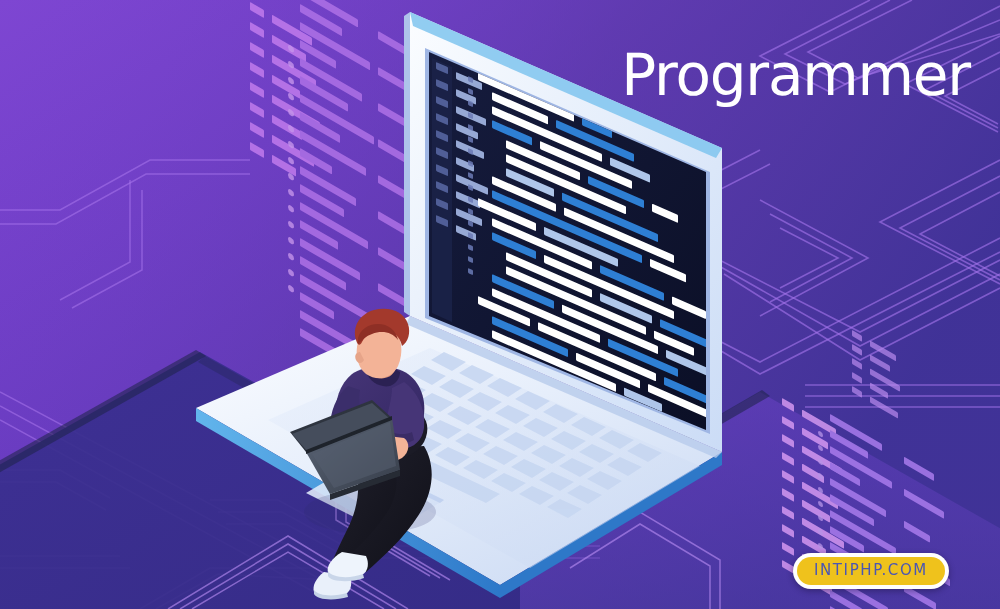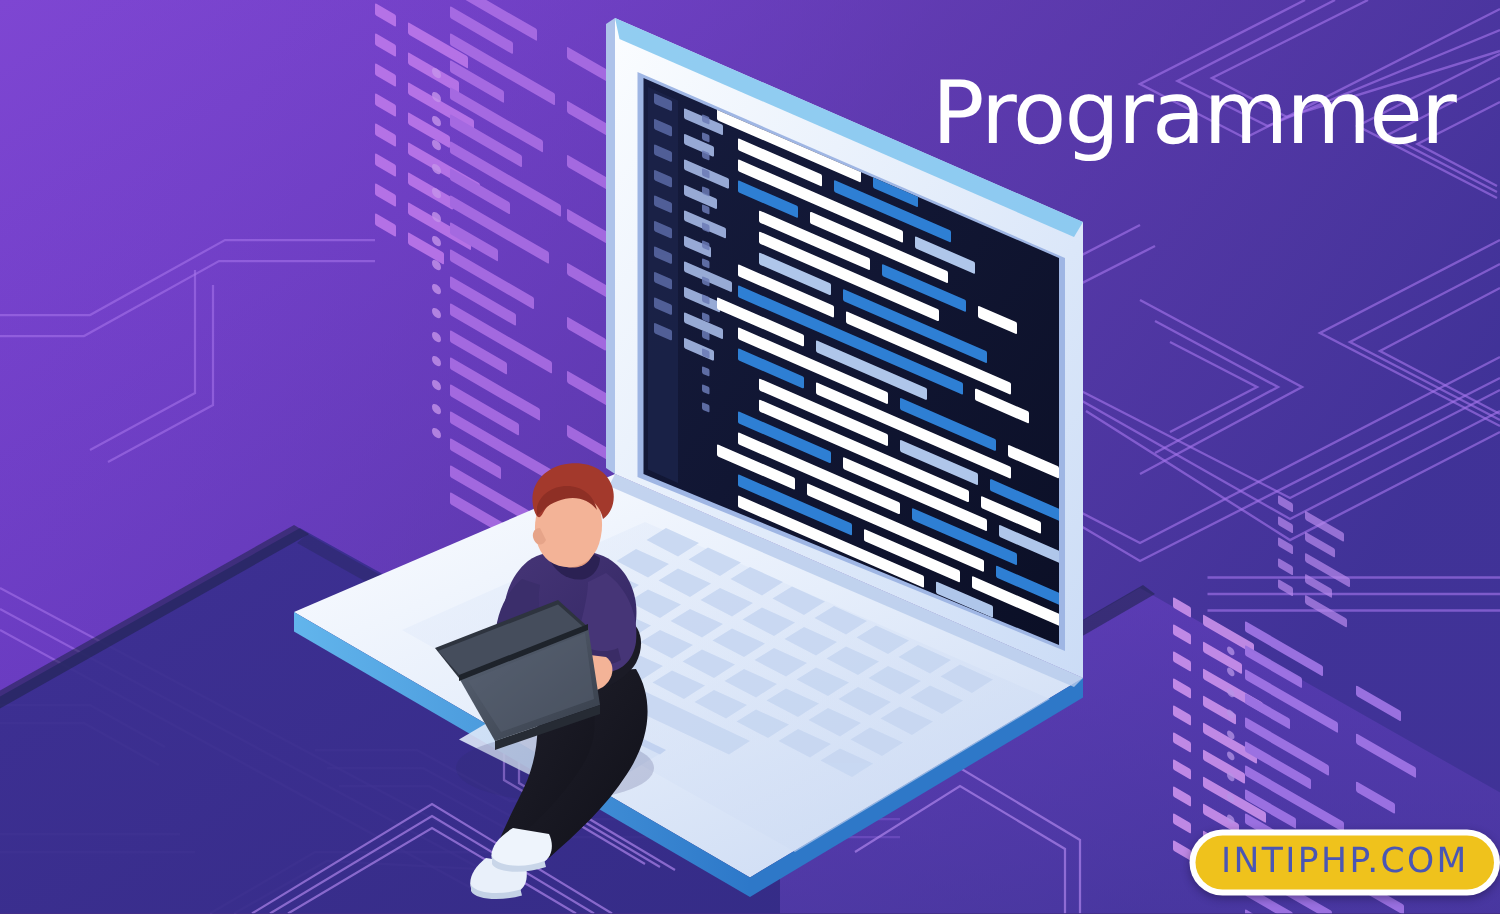--- a/index.html
+++ b/index.html
@@ -37,21 +37,21 @@
     background:#FFFFFF;
     border-radius:22px;
     box-shadow:0 2px 6px rgba(25,16,60,.45);
   }
   #badge{
     background:#EFC21C;
     border-radius:18px;
     padding:6px 17px 7px 17px;
     color:#4A56B4;
     font-family:"DejaVu Sans", sans-serif;
-    font-size:23px;
+    font-size:15px;
     font-weight:400;
     letter-spacing:1.6px;
     line-height:1;
     white-space:nowrap;
   }
 </style>
 </head>
 <body>
 
 <div id="stage">

